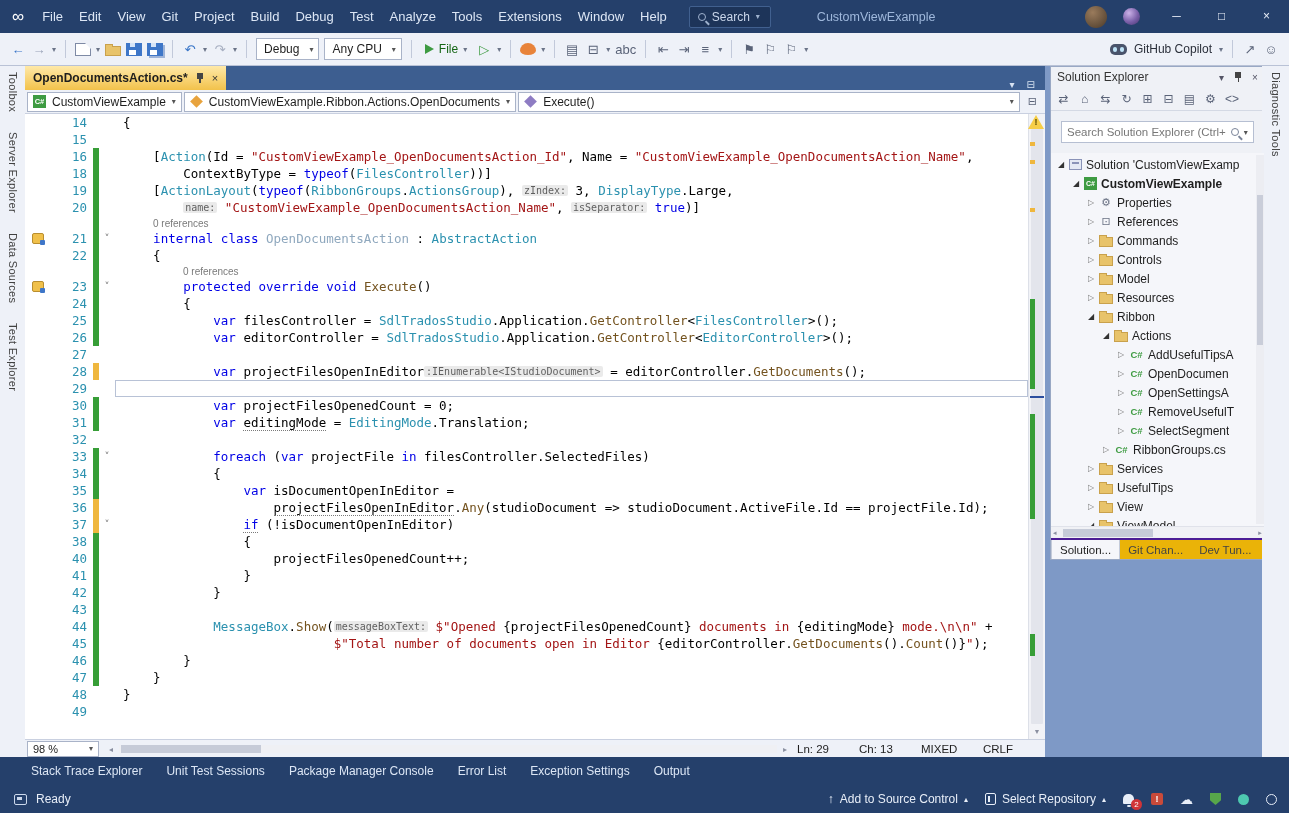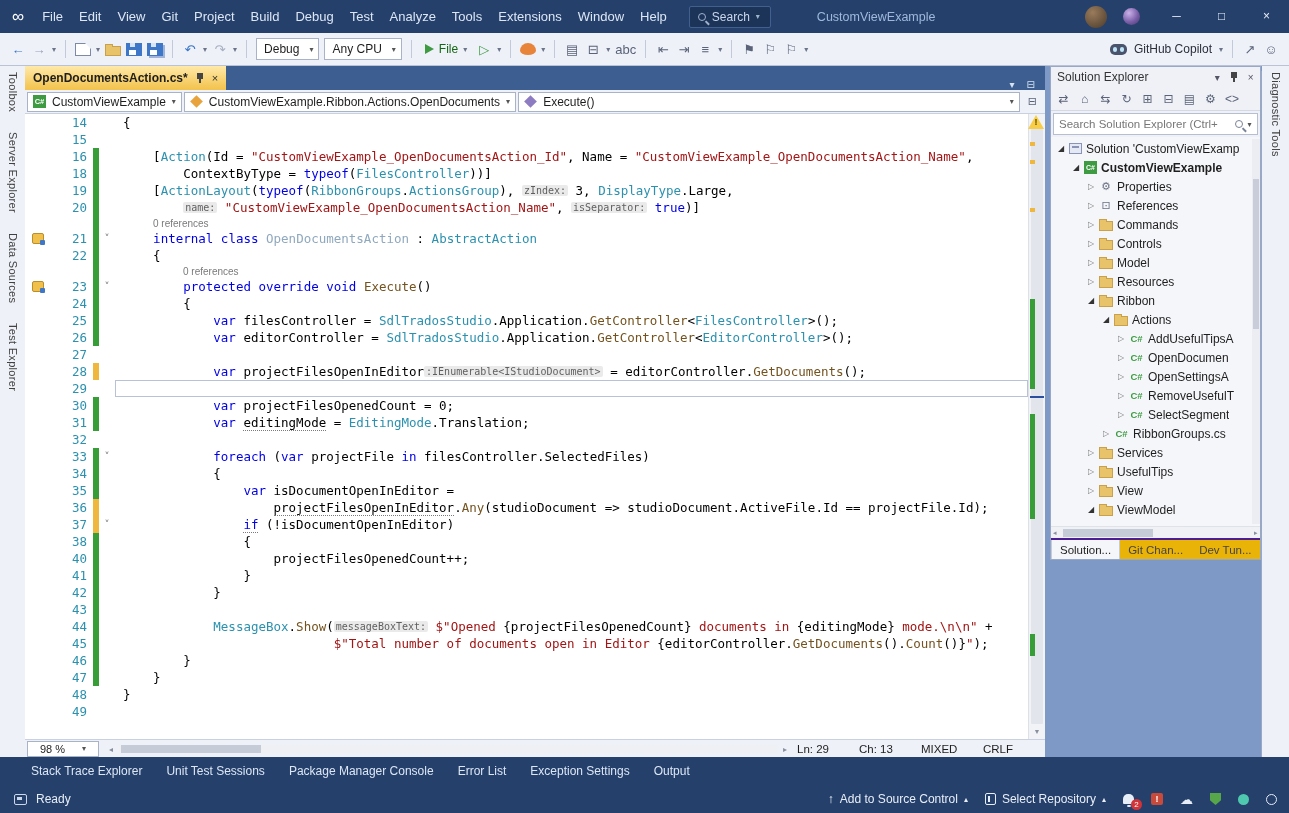--- a/index.html
+++ b/index.html
@@ -109,38 +109,38 @@
 .vs-thumb{position:absolute;left:2px;right:2px;top:15px;bottom:15px;background:#E3E5EC;border-radius:1px}
 .vs-mark{position:absolute;left:1px;width:5px}
 .vs-mark.green{background:#379E37}
 .vs-mark.orange{background:#EFB73E}
 .vs-mark.blue{background:#2B4E9E;left:1px;width:14px;height:2px}
 .warn{position:absolute;right:1px;top:1px;width:16px;height:14px;z-index:5}
 .warn::before{content:"";position:absolute;inset:0;background:#F7CE46;clip-path:polygon(50% 0,100% 100%,0 100%)}
 .warn::after{content:"!";position:absolute;left:6.5px;top:2px;font-size:9px;font-weight:bold;color:#5A4A00}
 
 .editor-status{height:18px;background:#EEF1F8;border-top:1px solid #C9D0E0;display:flex;align-items:center;font-size:11.5px;flex:none}
-.zoom{width:72px;height:16px;background:#fff;border:1px solid #A9B3C8;margin-left:2px;display:flex;align-items:center;justify-content:space-between;padding:0 12px;font-size:11px;flex:none}
+.zoom{width:72px;height:16px;background:#fff;border:1px solid #A9B3C8;margin-left:2px;display:flex;align-items:center;justify-content:space-between;padding:0 5px;font-size:11px;flex:none}
 .hscroll{flex:1;height:16px;position:relative;margin:0 8px}
 .hs-arrow{position:absolute;top:4px;font-size:8px;color:#8A8FA0}
 .hs-track{position:absolute;left:12px;right:12px;top:4px;height:8px;background:#EFF0F4}
 .hs-thumb{position:absolute;left:14px;top:4px;width:140px;height:8px;background:#C6CBD8}
 .est{margin-right:22px;color:#1E1E1E;min-width:40px;flex:none}
 
 
 .right-col{width:210px;display:flex;flex-direction:row;margin-left:5px;flex:none}
 .panel{background:#EFF1F6;border:1px solid #99A8C4;display:flex;flex-direction:column;overflow:hidden}
 .panel.se{height:494px;flex:none}
 .panel.props{flex:1;margin-top:5px}
 .panel-header{height:20px;display:flex;align-items:center;padding:0 6px;font-size:12px;color:#333;flex:none}
 .panel-title{flex:1;white-space:nowrap;overflow:hidden}
 .ph-ic{margin-left:9px;color:#556;font-size:10px}
 .se-toolbar{height:24px;display:flex;align-items:center;gap:8px;padding:0 6px;border-bottom:1px solid #D4D9E4;flex:none}
 .se-tb-ic{font-size:12px;color:#5A6378;min-width:13px;text-align:center;white-space:nowrap}
-.se-search{height:22px;margin:2px;background:#fff;border:1px solid #B6BFD2;display:flex;align-items:center;padding:0 5px;gap:5px;flex:none}
+.se-search{height:22px;margin:10px;background:#fff;border:1px solid #B6BFD2;display:flex;align-items:center;padding:0 5px;gap:5px;flex:none}
 .se-search .s-ic{border-color:#7A8499}
 .se-search .s-ic::after{background:#7A8499}
 .se-search-text{flex:1;color:#777;font-size:11.5px;white-space:nowrap;overflow:hidden}
 .se-tree{flex:1;overflow:hidden;background:#F5F6FA;position:relative;padding-top:2px}
 .trow{display:flex;align-items:center;height:19px;font-size:12px;white-space:nowrap;overflow:hidden}
 .texp{width:12px;font-size:8px;color:#7A7A7A;flex:none;text-align:center}
 .texp.open{color:#333}
 .tic{flex:none;margin:0 4px 0 2px;display:inline-flex;align-items:center;justify-content:center}
 .tlab{overflow:hidden}
 .tlab.b{font-weight:bold}

